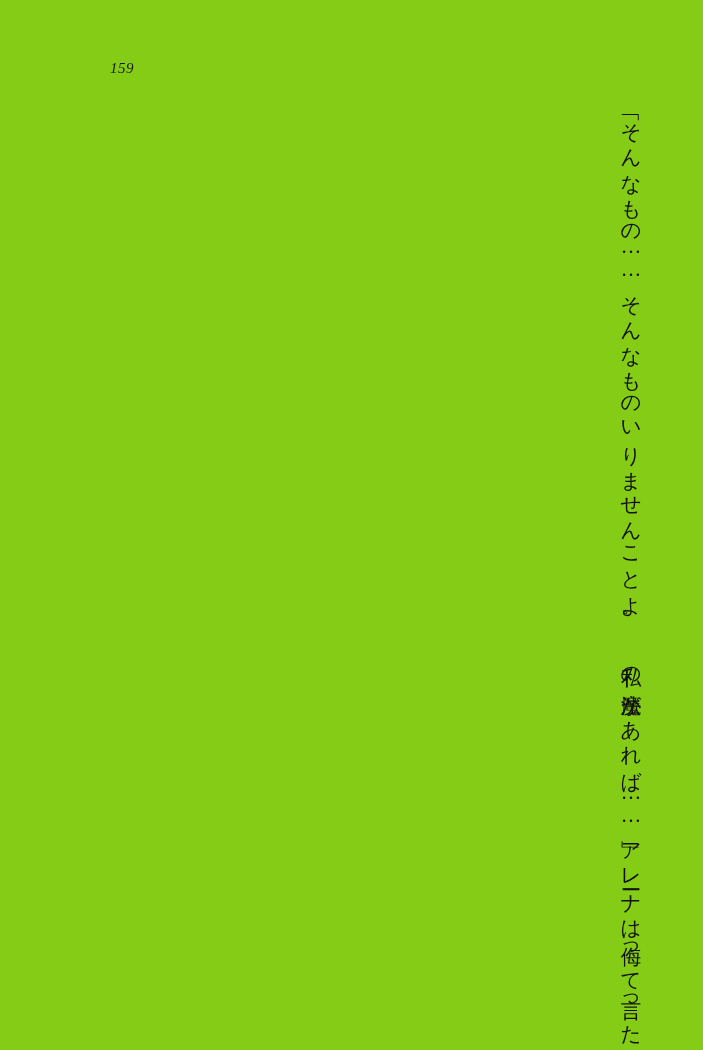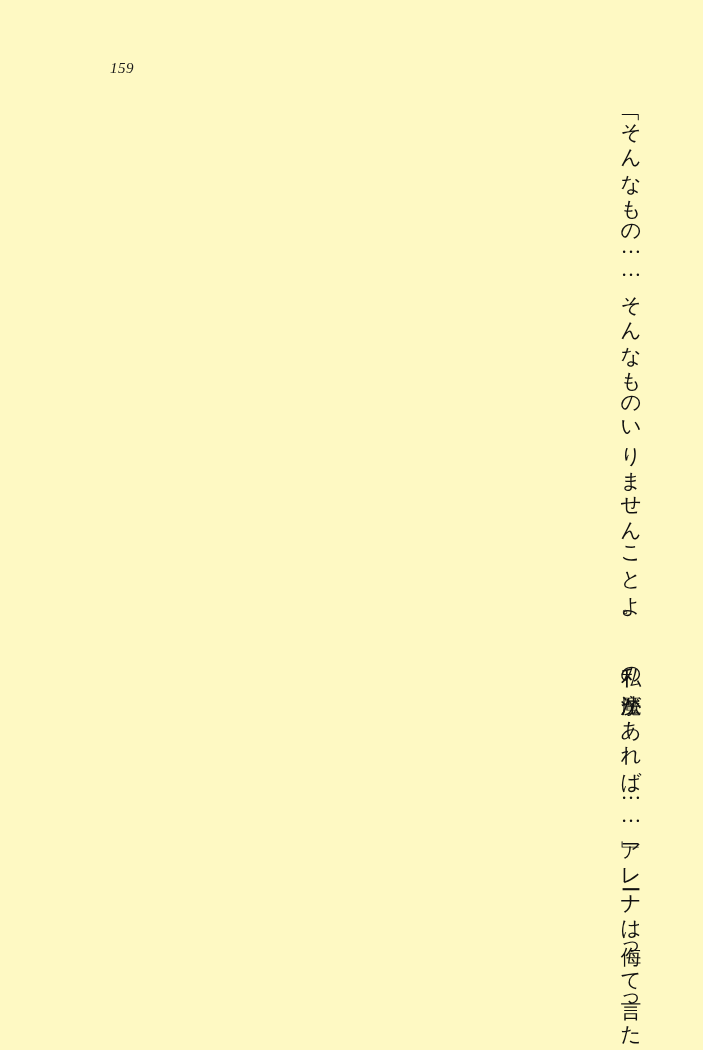--- a/index.html
+++ b/index.html
@@ -8,21 +8,21 @@
     background: #ffffff;
   }
   body {
     font-family: "Liberation Serif", "DejaVu Serif", serif;
     color: #111111;
   }
   #page {
     position: relative;
     width: 703px;
     height: 1050px;
-    background: #fef9c3;
+    background: #84cc16;
     overflow: hidden;
   }
   
   .page-number {
     position: absolute;
     left: 110px;
     top: 60px;
     font-family: "Liberation Serif", "DejaVu Serif", serif;
     font-style: italic;
     font-size: 15px;

